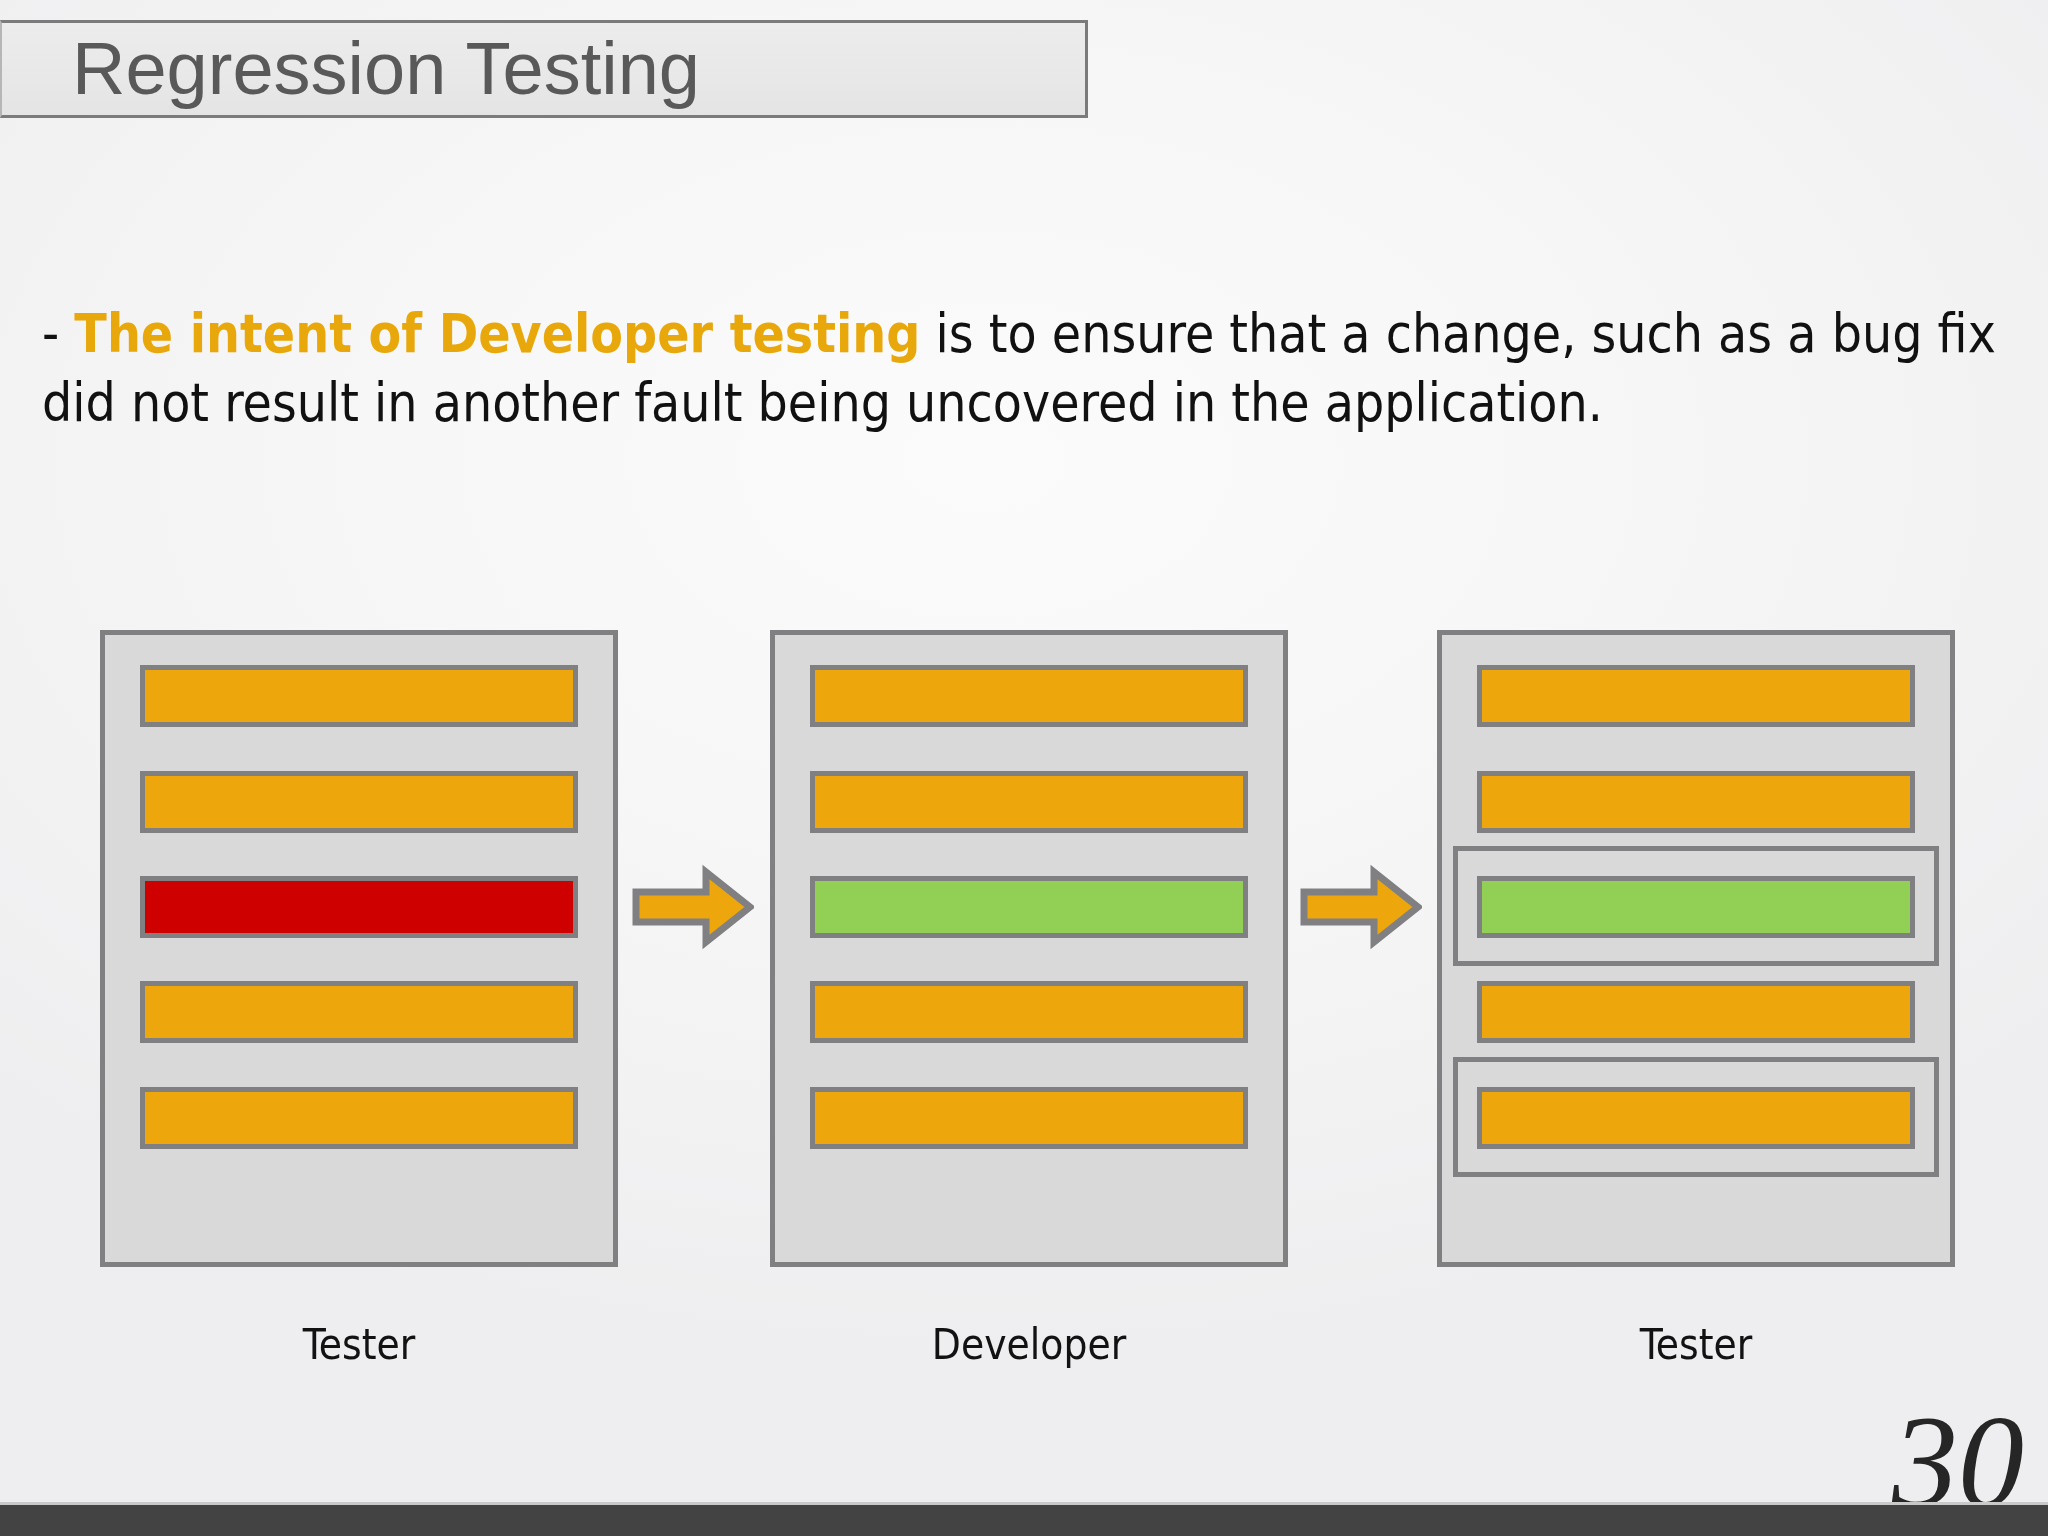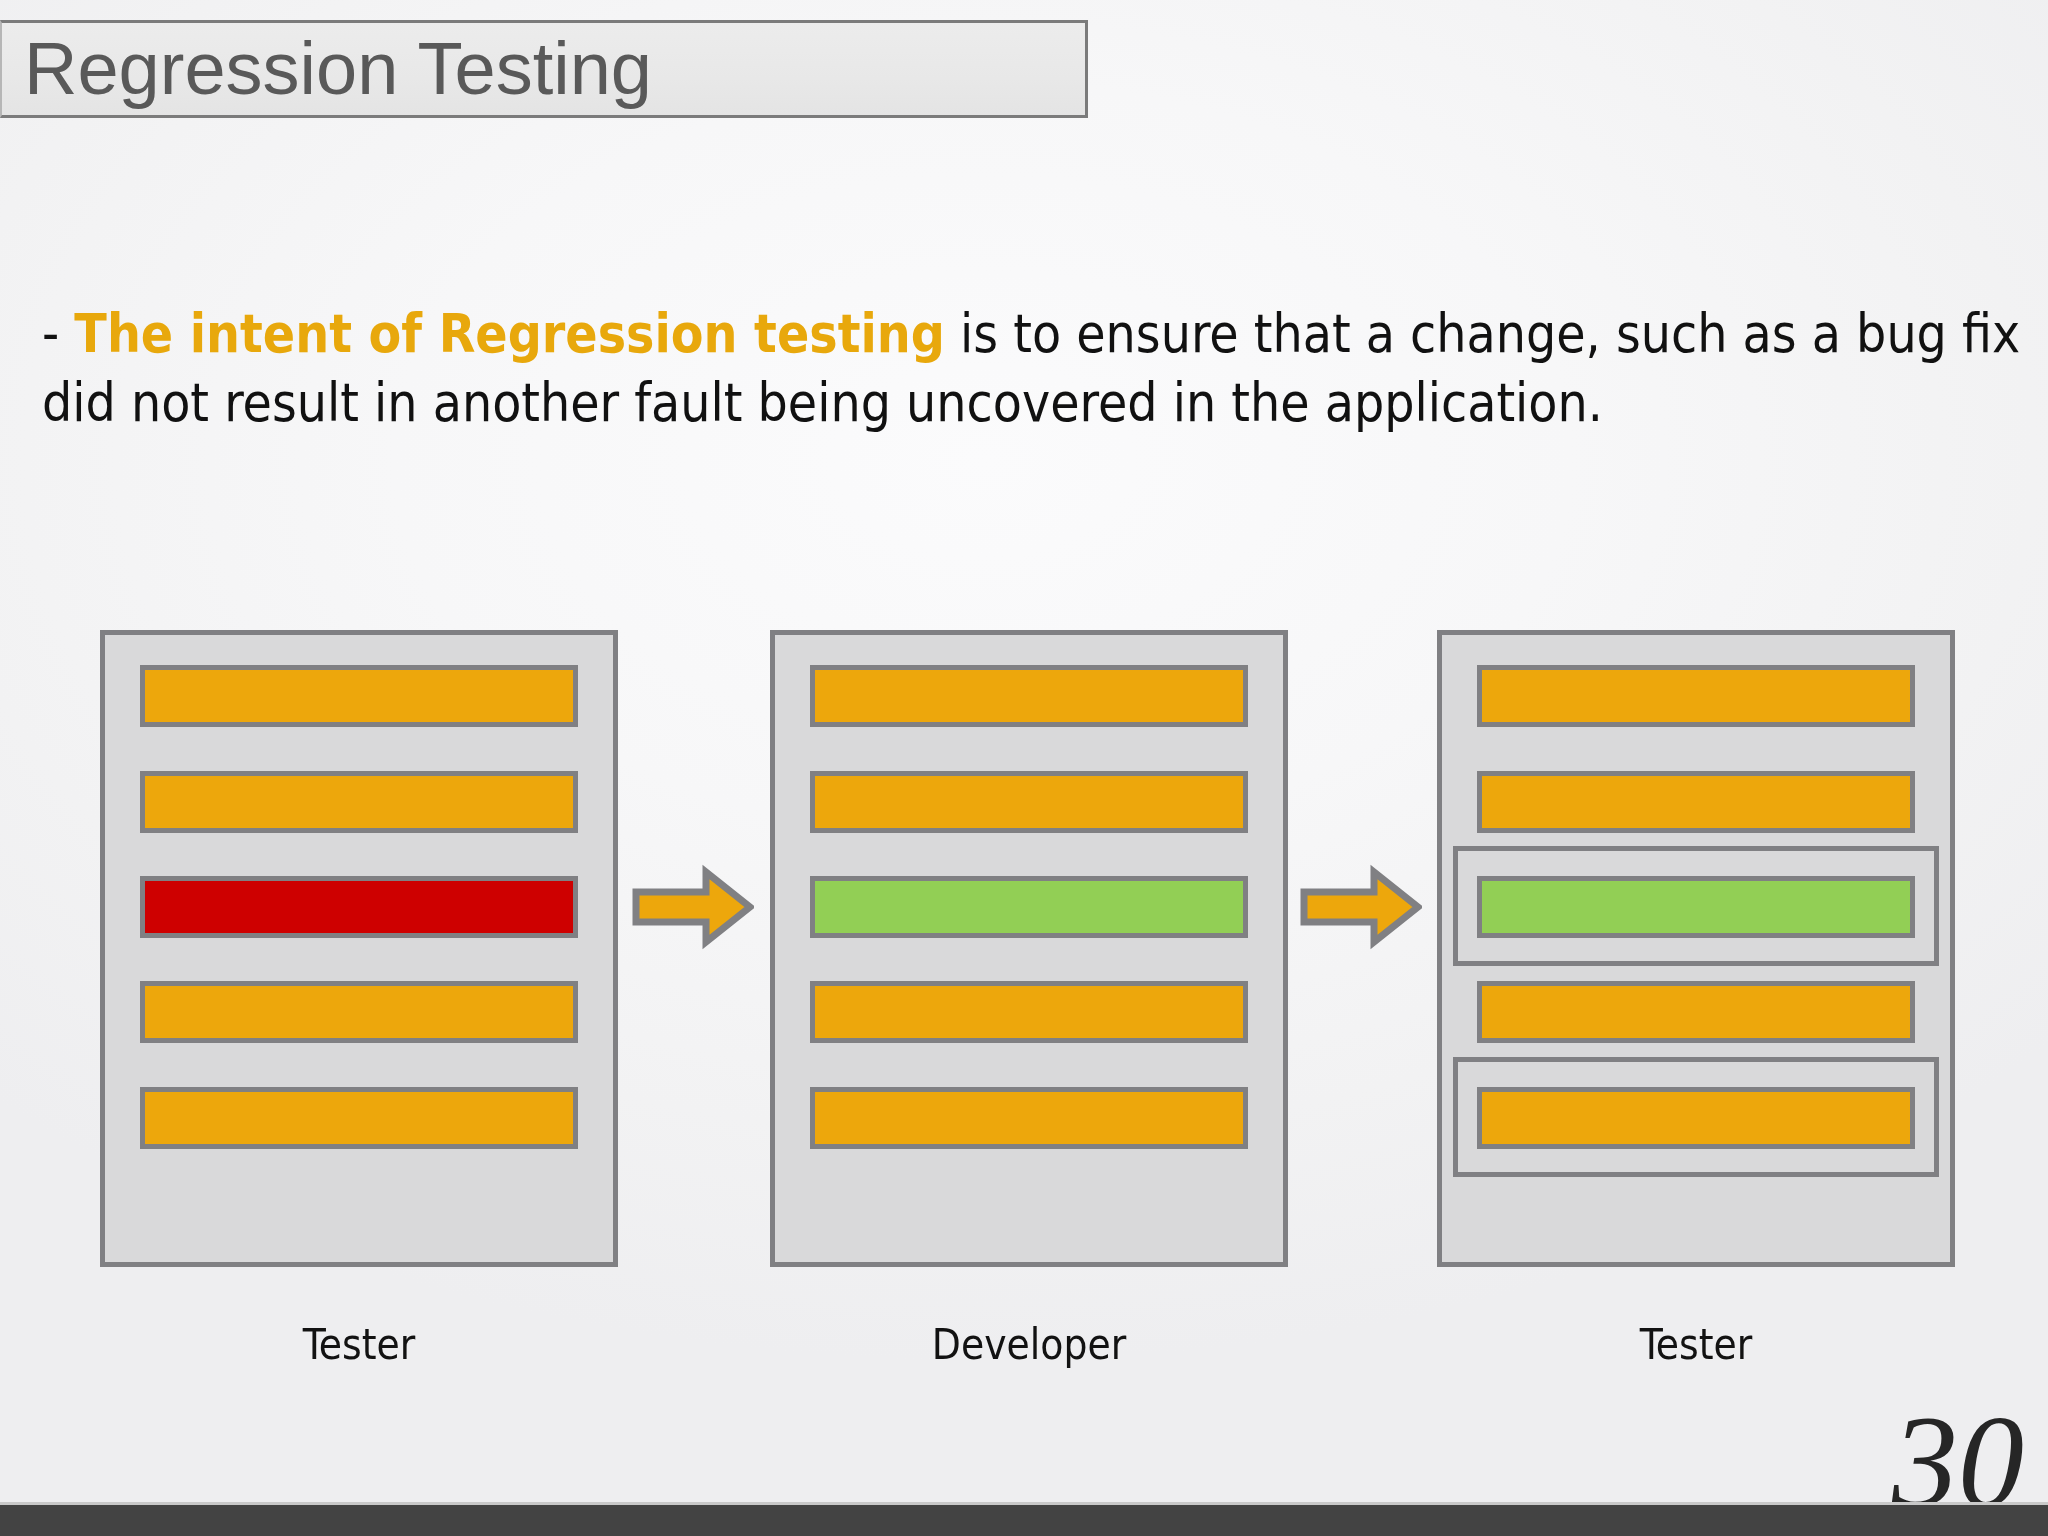--- a/index.html
+++ b/index.html
@@ -41,20 +41,21 @@
   }
   .title-text {
     padding-left: 22px;
     font-family: "Liberation Sans", sans-serif;
     font-size: 74px;
     font-weight: 400;
     color: #595959;
     letter-spacing: 0px;
     line-height: 1;
     white-space: nowrap;
+    margin-left: 48px;
   }
 
   
   .body-text {
     position: absolute;
     left: 42px;
     top: 300px;
     width: 1995px;
     font-family: "DejaVu Sans Condensed", "Liberation Sans", sans-serif;
     font-size: 53px;
@@ -154,21 +155,21 @@
 </head>
 <body>
 
 <div class="slide">
 
   <div class="title-box">
     <div class="title-text">Regression Testing</div>
   </div>
 
   <div class="body-text">
-    <span class="dash">- </span><span class="lead">The intent of Regression testing</span><span> is to ensure that a change, such as a bug fix did not result in another fault being uncovered in the application.</span>
+    <span class="dash">- </span><span class="lead">The intent of Developer testing</span><span> is to ensure that a change, such as a bug fix did not result in another fault being uncovered in the application.</span>
   </div>
 
   <div class="diagram">
 
     <div class="panel p1"></div>
     <div class="bar" style="left:140px; top:665px;  width:438px; height:62px;"></div>
     <div class="bar" style="left:140px; top:771px;  width:438px; height:62px;"></div>
     <div class="bar red" style="left:140px; top:876px;  width:438px; height:62px;"></div>
     <div class="bar" style="left:140px; top:981px;  width:438px; height:62px;"></div>
     <div class="bar" style="left:140px; top:1087px; width:438px; height:62px;"></div>

